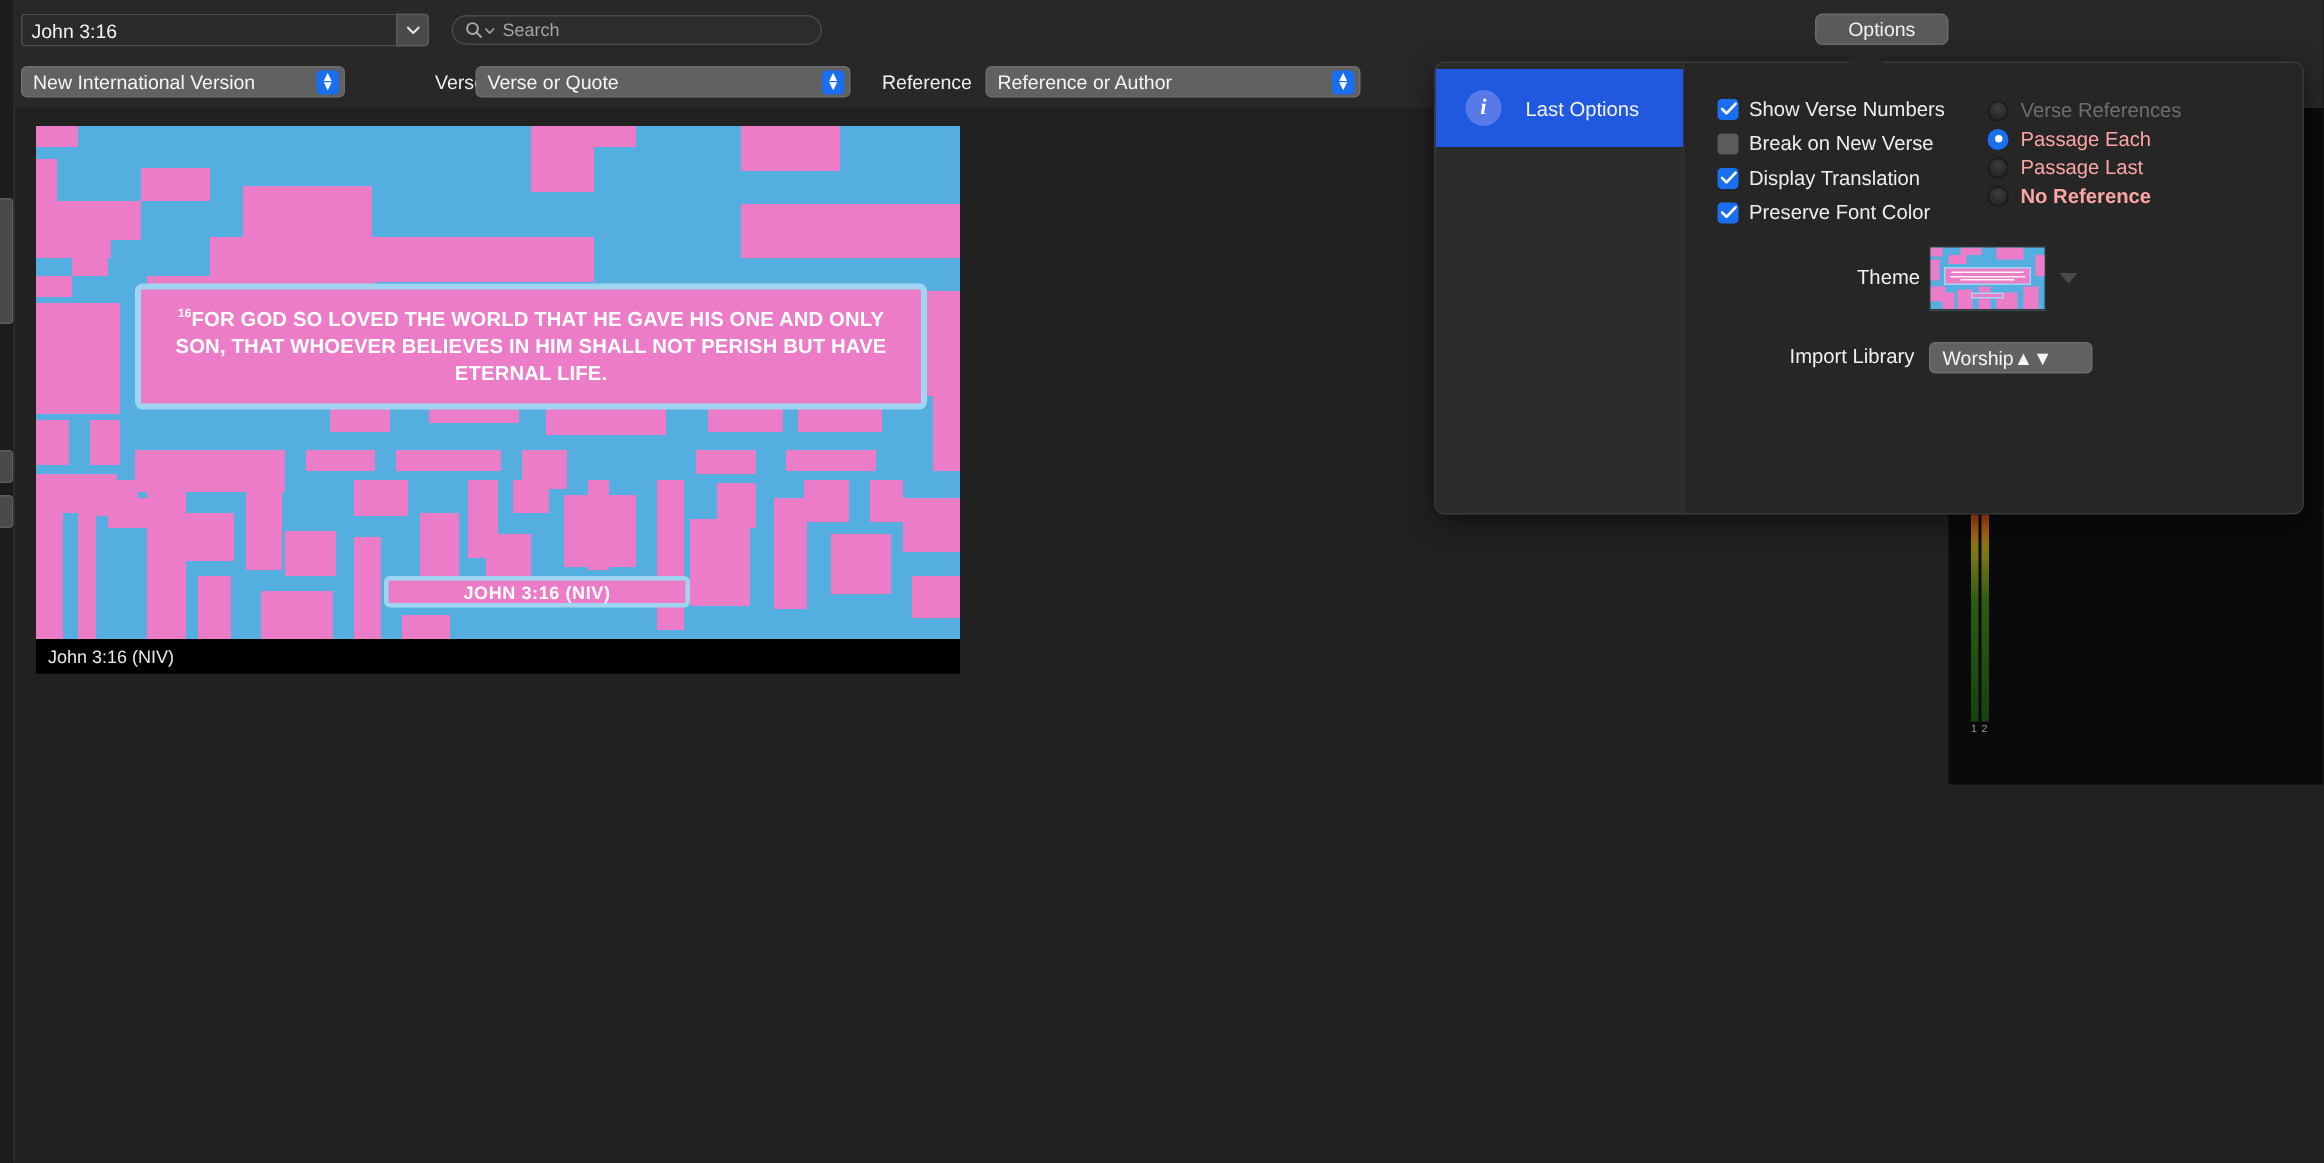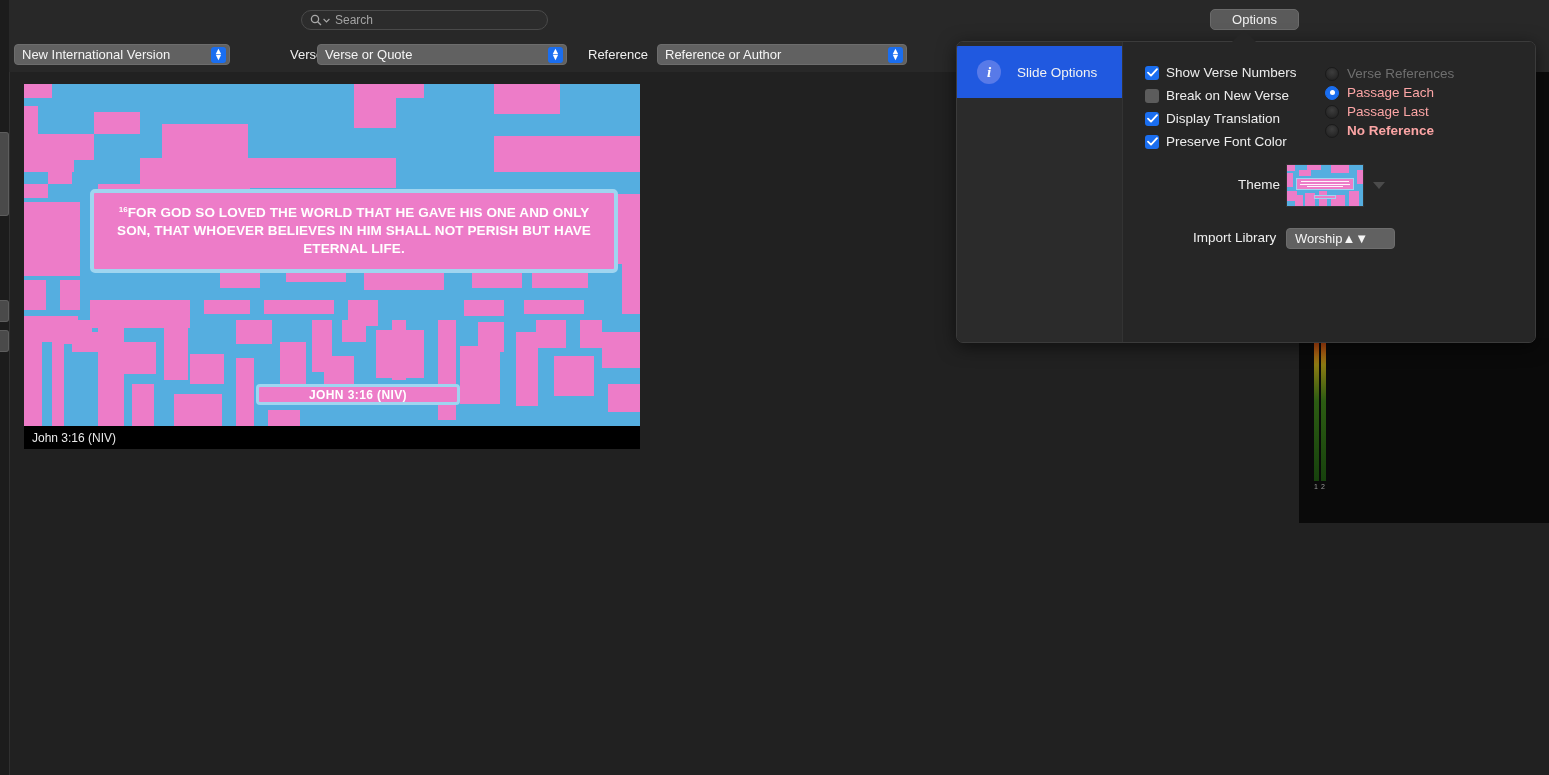--- a/index.html
+++ b/index.html
@@ -507,20 +507,28 @@
     <div class="meter-group">
       <div class="meter-bar m1"></div>
       <div class="meter-bar m2"></div>
       <div class="meter-lbl l1">1</div>
       <div class="meter-lbl l2">2</div>
     </div>
   </div>
 
   <div class="toolbar">
 
+    <div class="ref-combo">
+      <div class="ref-combo-input">John 3:16</div>
+      <div class="ref-combo-btn">
+        <svg width="9" height="6" viewBox="0 0 9 6">
+            <path d="M0.5 1 L4.5 5 L8.5 1" stroke="#e6e6e6" stroke-width="1.4" fill="none"></path>
+          </svg>
+      </div>
+    </div>
 
     <div class="search-field">
       <span class="search-icon-wrap">
         <svg width="12" height="12" viewBox="0 0 12 12">
           <circle cx="5" cy="5" r="3.6" stroke="#a9a9a9" stroke-width="1.3" fill="none"></circle>
           <line x1="7.7" y1="7.7" x2="11" y2="11" stroke="#a9a9a9" stroke-width="1.3"></line>
         </svg>
         <svg width="7" height="5" viewBox="0 0 7 5">
             <path d="M0.6 1 L3.5 4 L6.4 1" stroke="#a9a9a9" stroke-width="1.1" fill="none"></path>
           </svg>
@@ -638,21 +646,21 @@
       <span>John 3:16 (NIV)</span>
     </div>
   </div>
 
   <div class="popover-arrow"></div>
   <div class="popover">
 
     <div class="pop-sidebar">
       <div class="pop-item active">
         <span class="icon-info">i</span>
-        <span class="pop-item-label">Slide Options</span>
+        <span class="pop-item-label">Last Options</span>
       </div>
     </div>
 
     <div class="pop-body">
 
       <div class="check-row r0">
         <span class="cb on">
           <svg width="11" height="9" viewBox="0 0 11 9">
               <path d="M1 4.6 L4 7.6 L10 1.2" stroke="#fff" stroke-width="1.8" fill="none" stroke-linecap="round" stroke-linejoin="round"></path>
             </svg>

